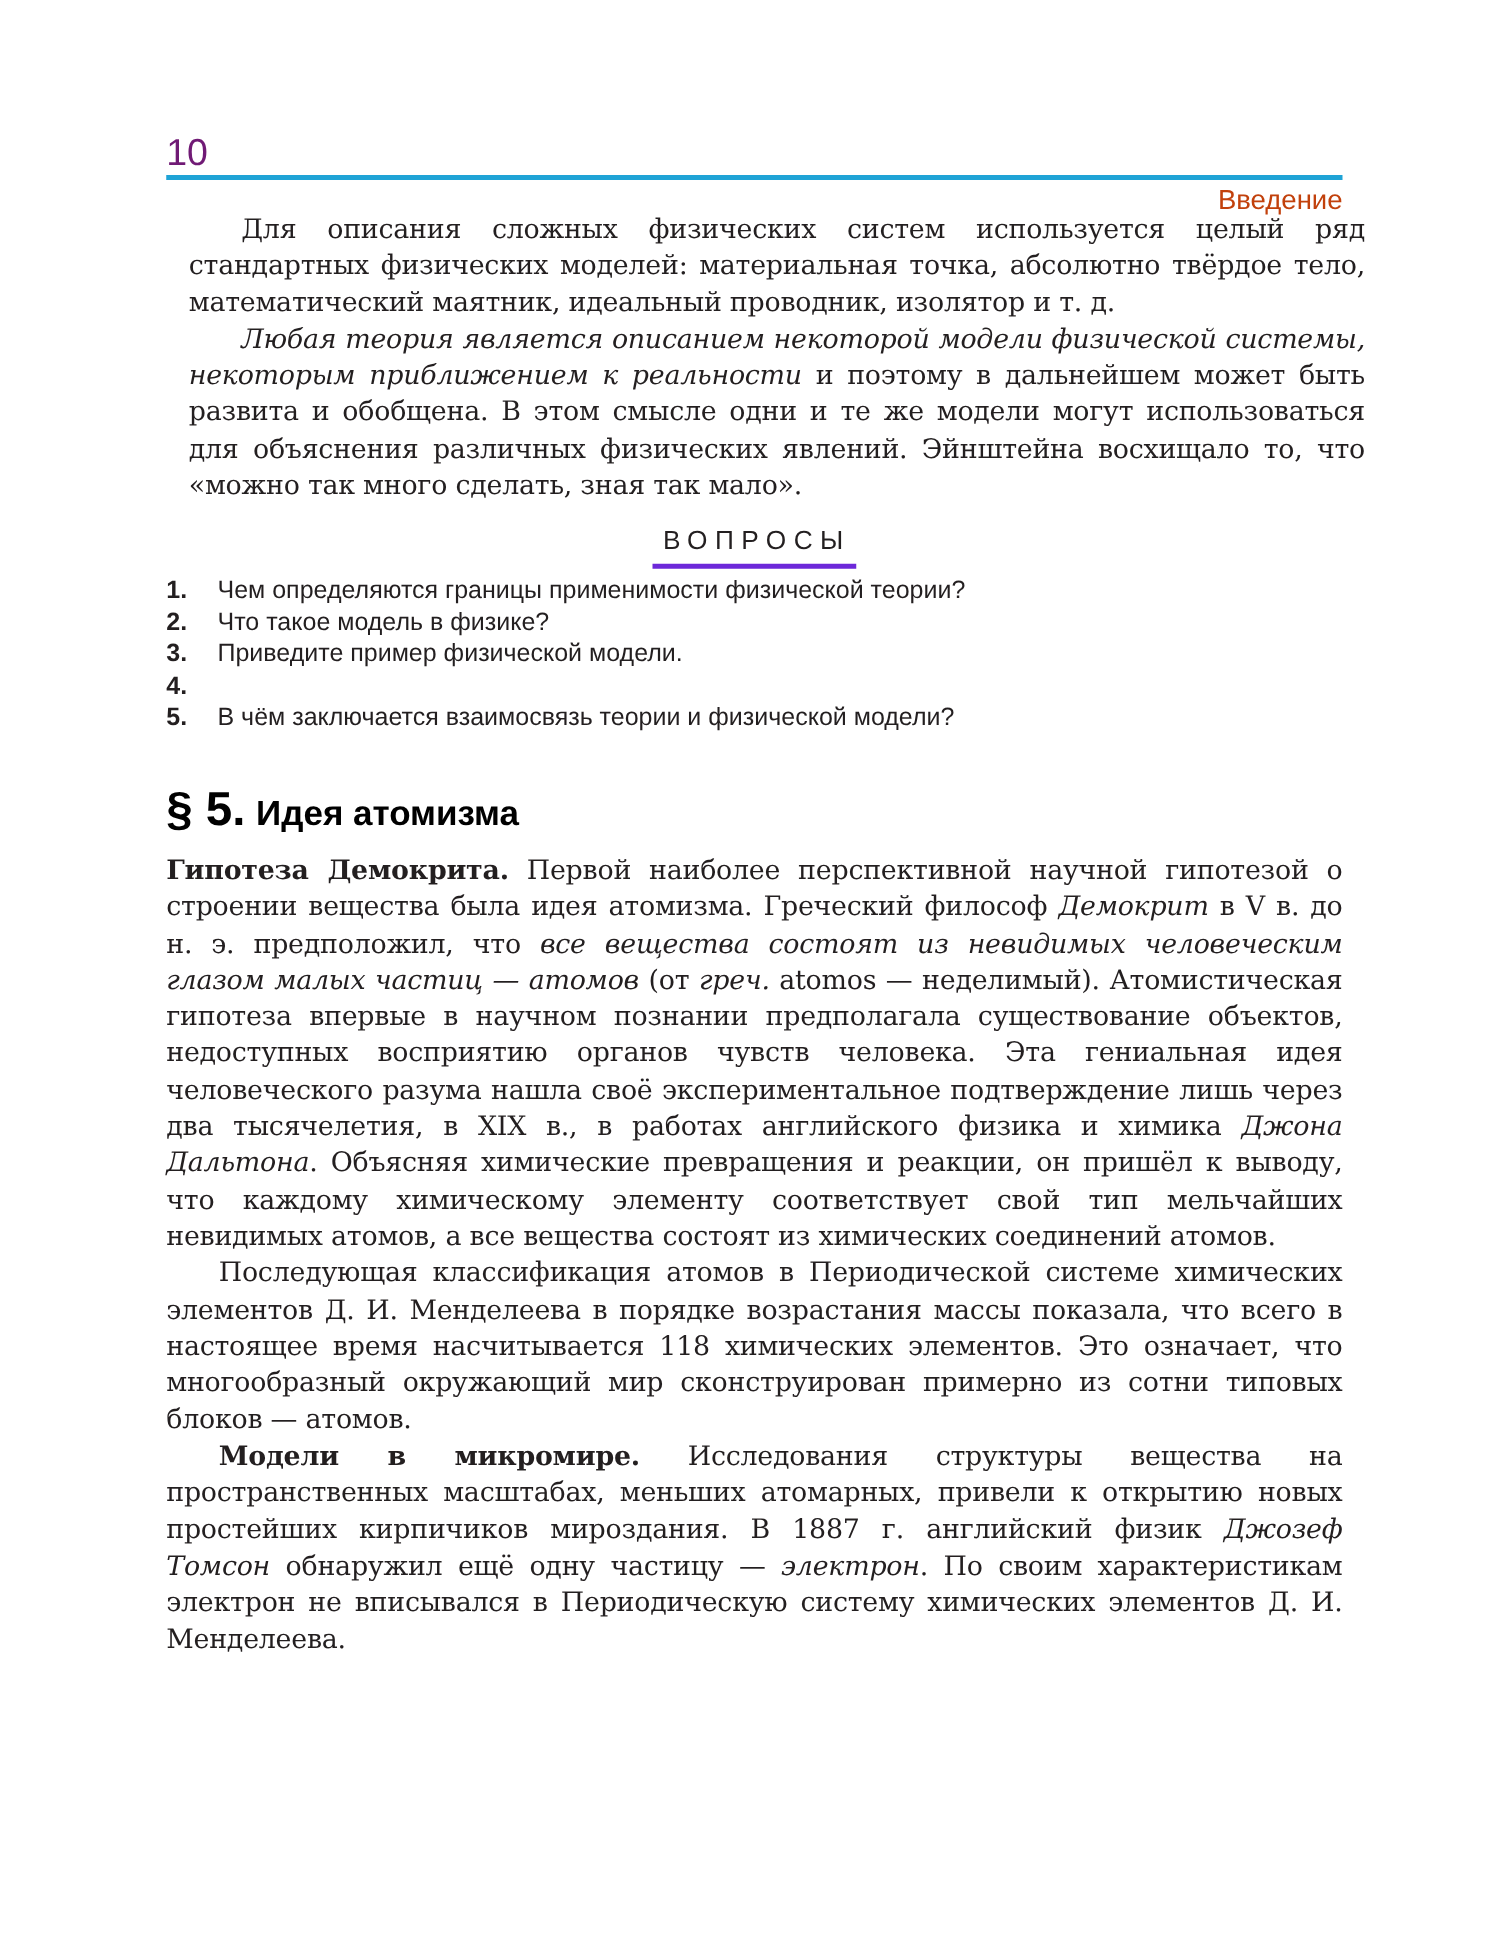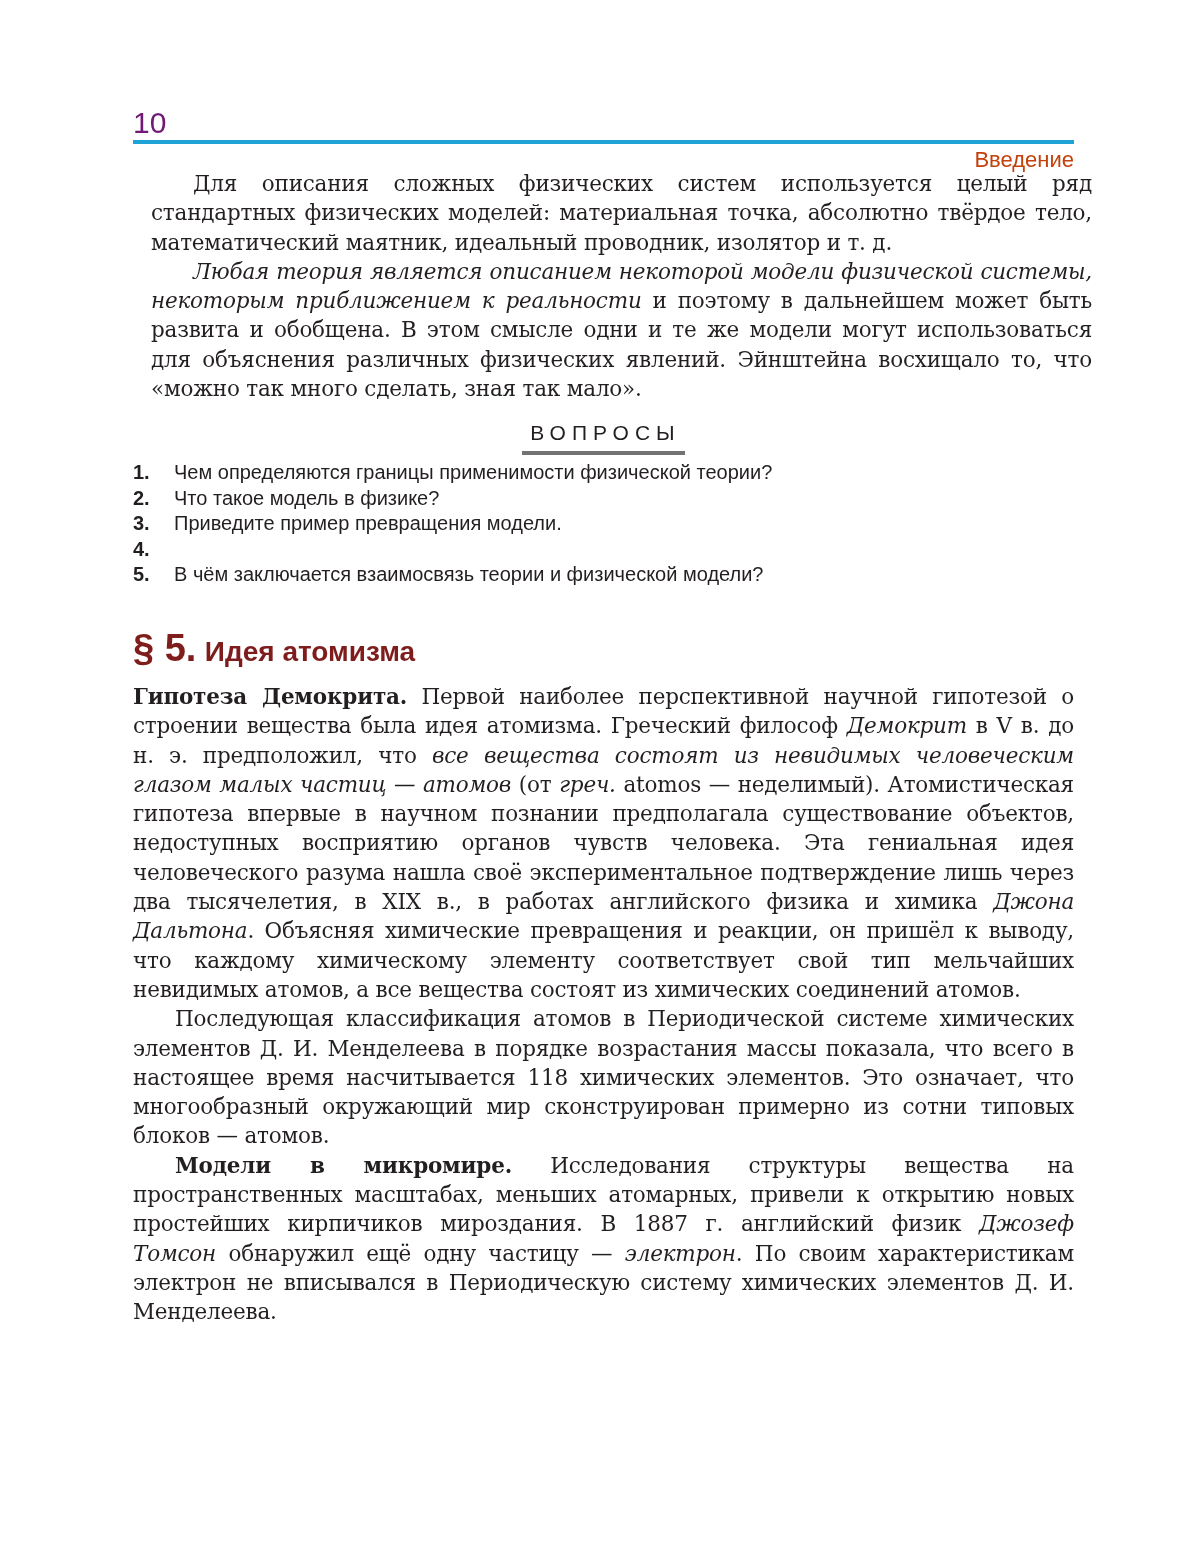--- a/index.html
+++ b/index.html
@@ -7,25 +7,25 @@
   .page { position: absolute; left: 133px; top: 0; width: 941px; }
   .running-head { position: absolute; top: 106px; left: 0; width: 941px; height: 36px; font-family: "Liberation Sans", sans-serif; }
   .page-num { position: absolute; left: 0; top: 0; font-size: 30px; line-height: 34px; color: #701a75; }
   .section-name { position: absolute; right: 0; top: 6px; font-size: 22px; line-height: 26px; color: #c2410c; margin-top: 35px; }
   .head-rule { position: absolute; top: 140px; left: 0; width: 941px; height: 4px; background: #1fa3d6; }
   .body-text { font-family: "DejaVu Serif", serif; font-size: 21.5px; line-height: 29.3px; text-align: justify; letter-spacing: -0.2px; }
   .body-text p { margin: 0; }
   .indent { text-indent: 42px; }
   .block1 { position: absolute; top: 169px; left: 18px; width: 941px; }
   .q-title-wrap { position: absolute; top: 421px; left: 0; width: 941px; text-align: center; font-family: "Liberation Sans", sans-serif; }
-  .q-title { display: inline-block; font-size: 21px; letter-spacing: 6px; padding: 0 4px 6px 8px; border-bottom: 4px solid #737373; color: #231f20; line-height: 24px; }
+  .q-title { display: inline-block; font-size: 21px; letter-spacing: 6px; padding: 0 4px 6px 8px; border-bottom: 4px solid #6d28d9; color: #231f20; line-height: 24px; }
   .questions { position: absolute; top: 460px; left: 0; width: 941px; margin: 0; padding: 0; list-style: none; font-family: "Liberation Sans", sans-serif; font-size: 20px; line-height: 25.5px; }
   .questions li { display: flex; }
   .q-num { width: 41px; font-weight: bold; }
-  .sec-head { position: absolute; top: 626px; left: 0; font-family: "Liberation Sans", sans-serif; font-weight: bold; color: #7f1d1d; text-align: center; }
+  .sec-head { position: absolute; top: 626px; left: 0; font-family: "Liberation Sans", sans-serif; font-weight: bold; color: #000000; text-align: center; }
   .sec-num { font-size: 38px; line-height: 44px; }
   .sec-title { font-size: 28px; line-height: 44px; margin-left: 4px; }
   .block2 { position: absolute; top: 682px; left: 0; width: 941px; }
   b.name { font-weight: normal; font-style: italic; }
   i { font-style: italic; margin-top: 35px; }
 </style>
 </head>
 <body>
 
 <div class="page">
@@ -49,21 +49,21 @@
     <li>
         <span class="q-num">1.</span>
         <span>Чем определяются границы применимости физической теории?</span>
       </li>
     <li>
         <span class="q-num">2.</span>
         <span>Что такое модель в физике?</span>
       </li>
     <li>
         <span class="q-num">3.</span>
-        <span>Приведите пример превращения модели.</span>
+        <span>Приведите пример физической модели.</span>
       </li>
     <li>
         <span class="q-num">4.</span>
       </li>
     <li>
         <span class="q-num">5.</span>
         <span>В чём заключается взаимосвязь теории и физической модели?</span>
       </li>
   </ol>
 

